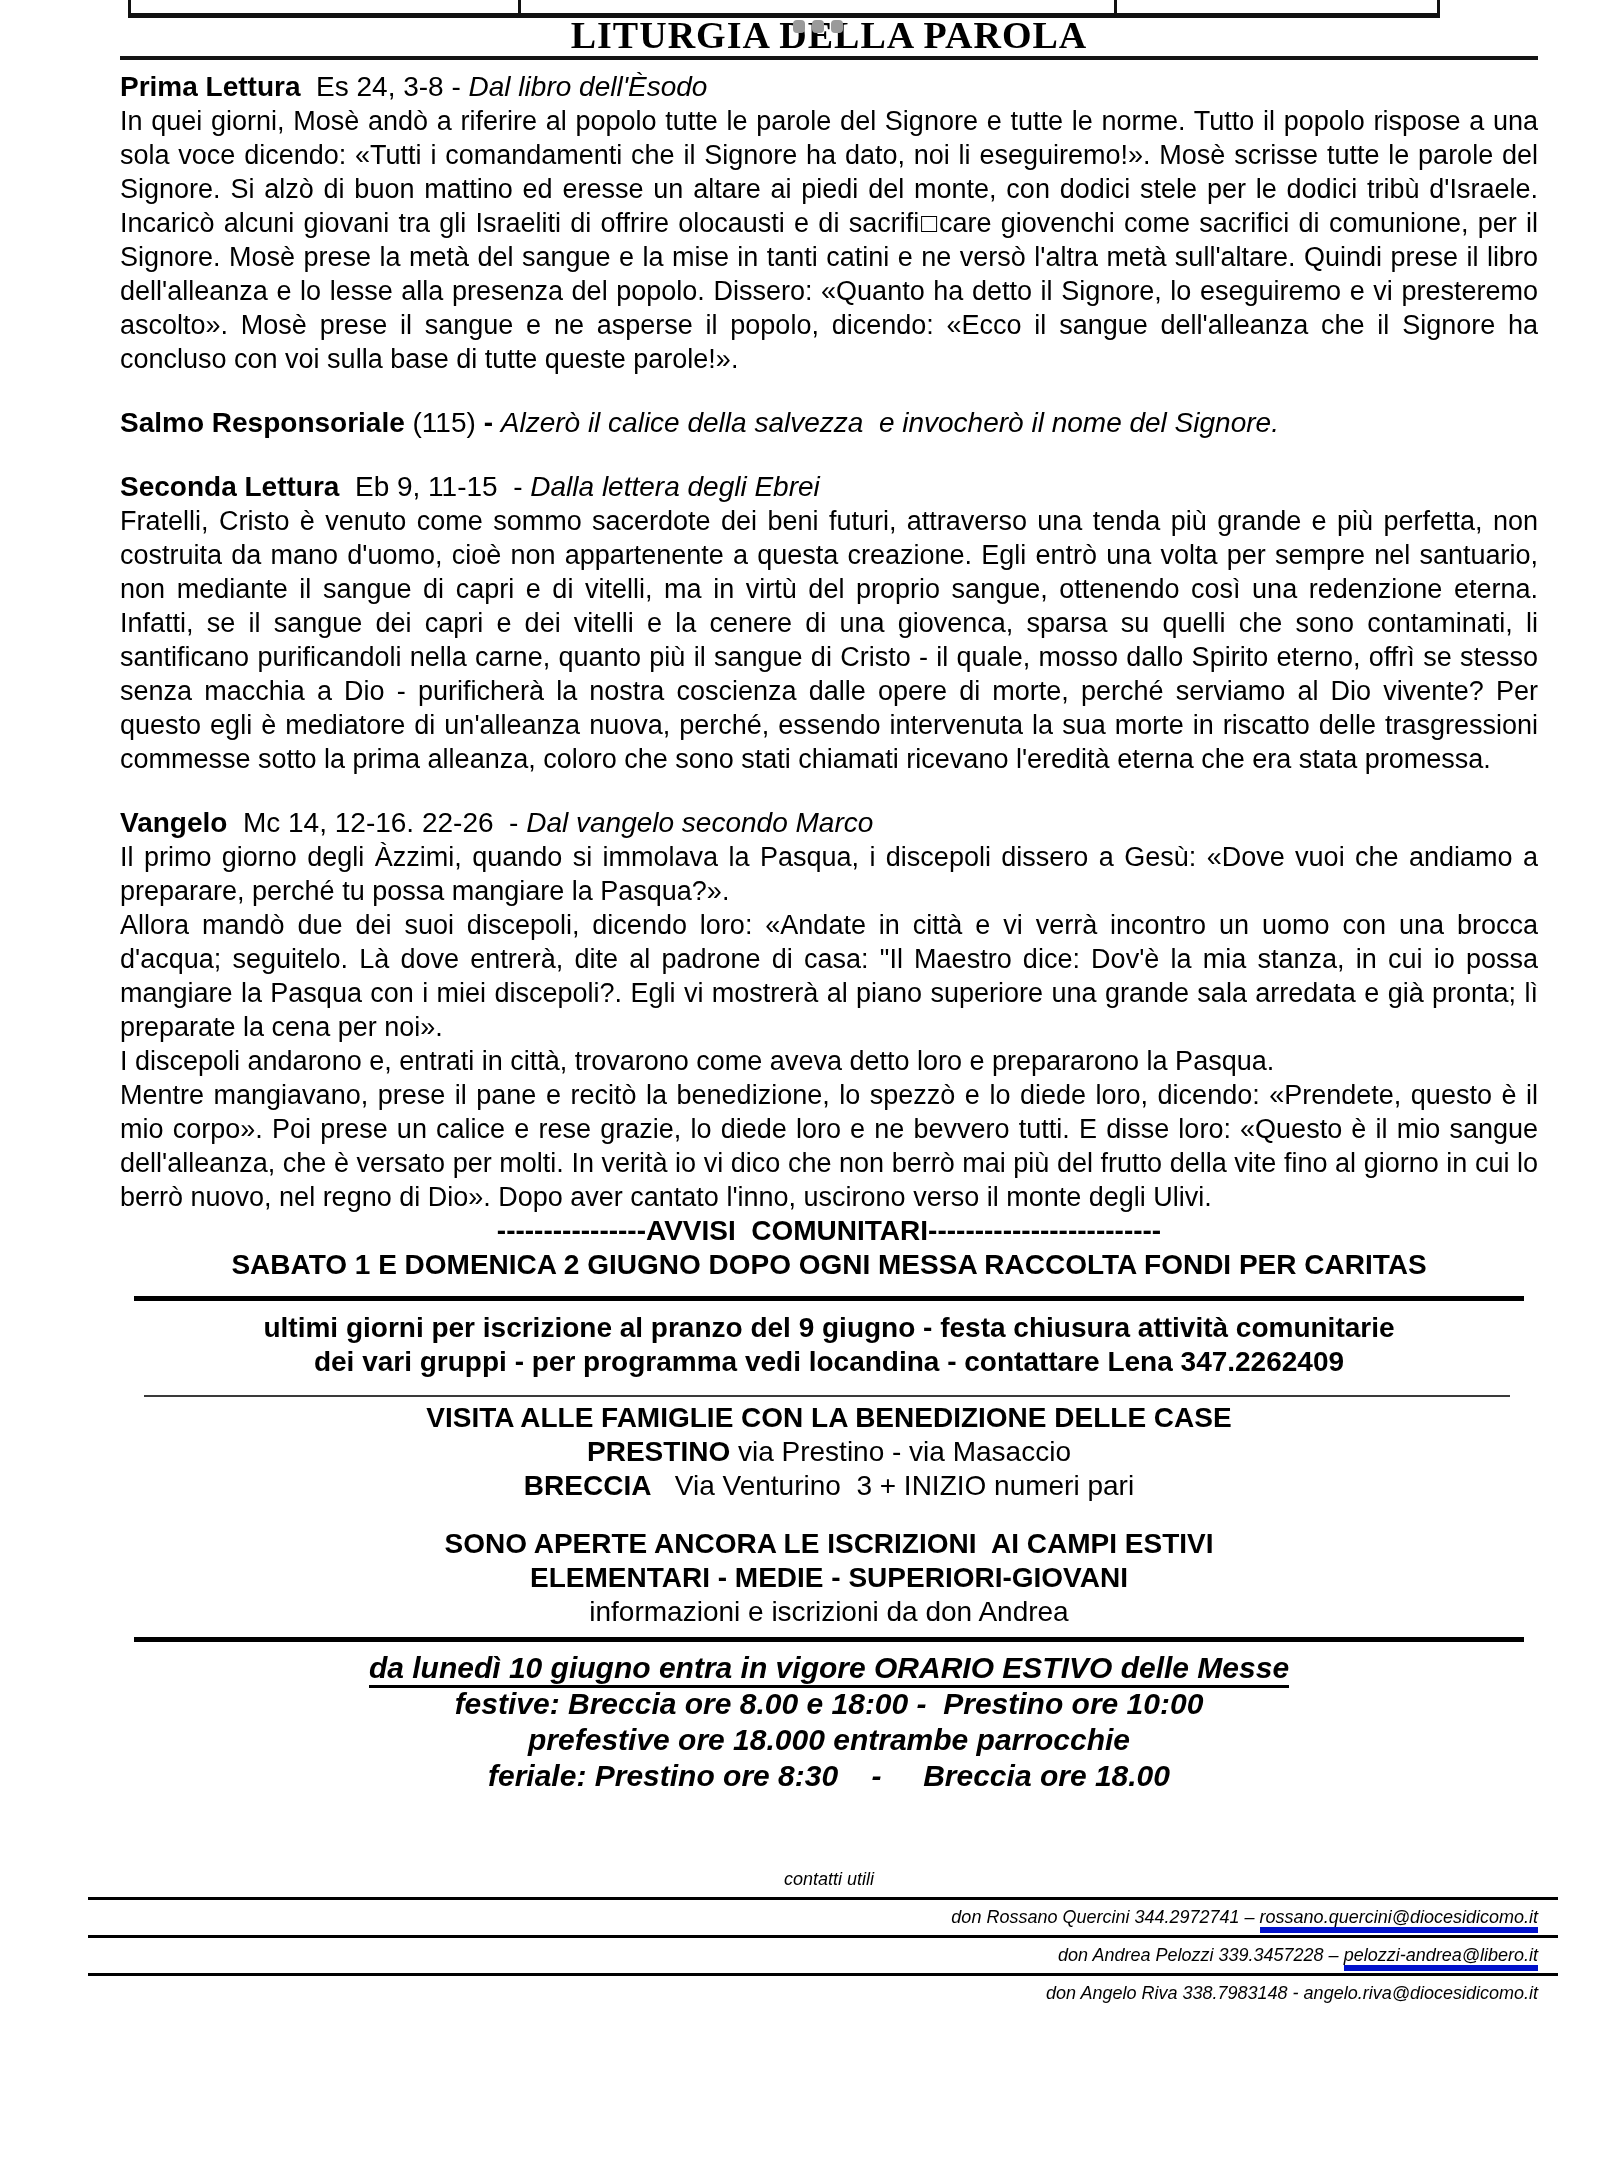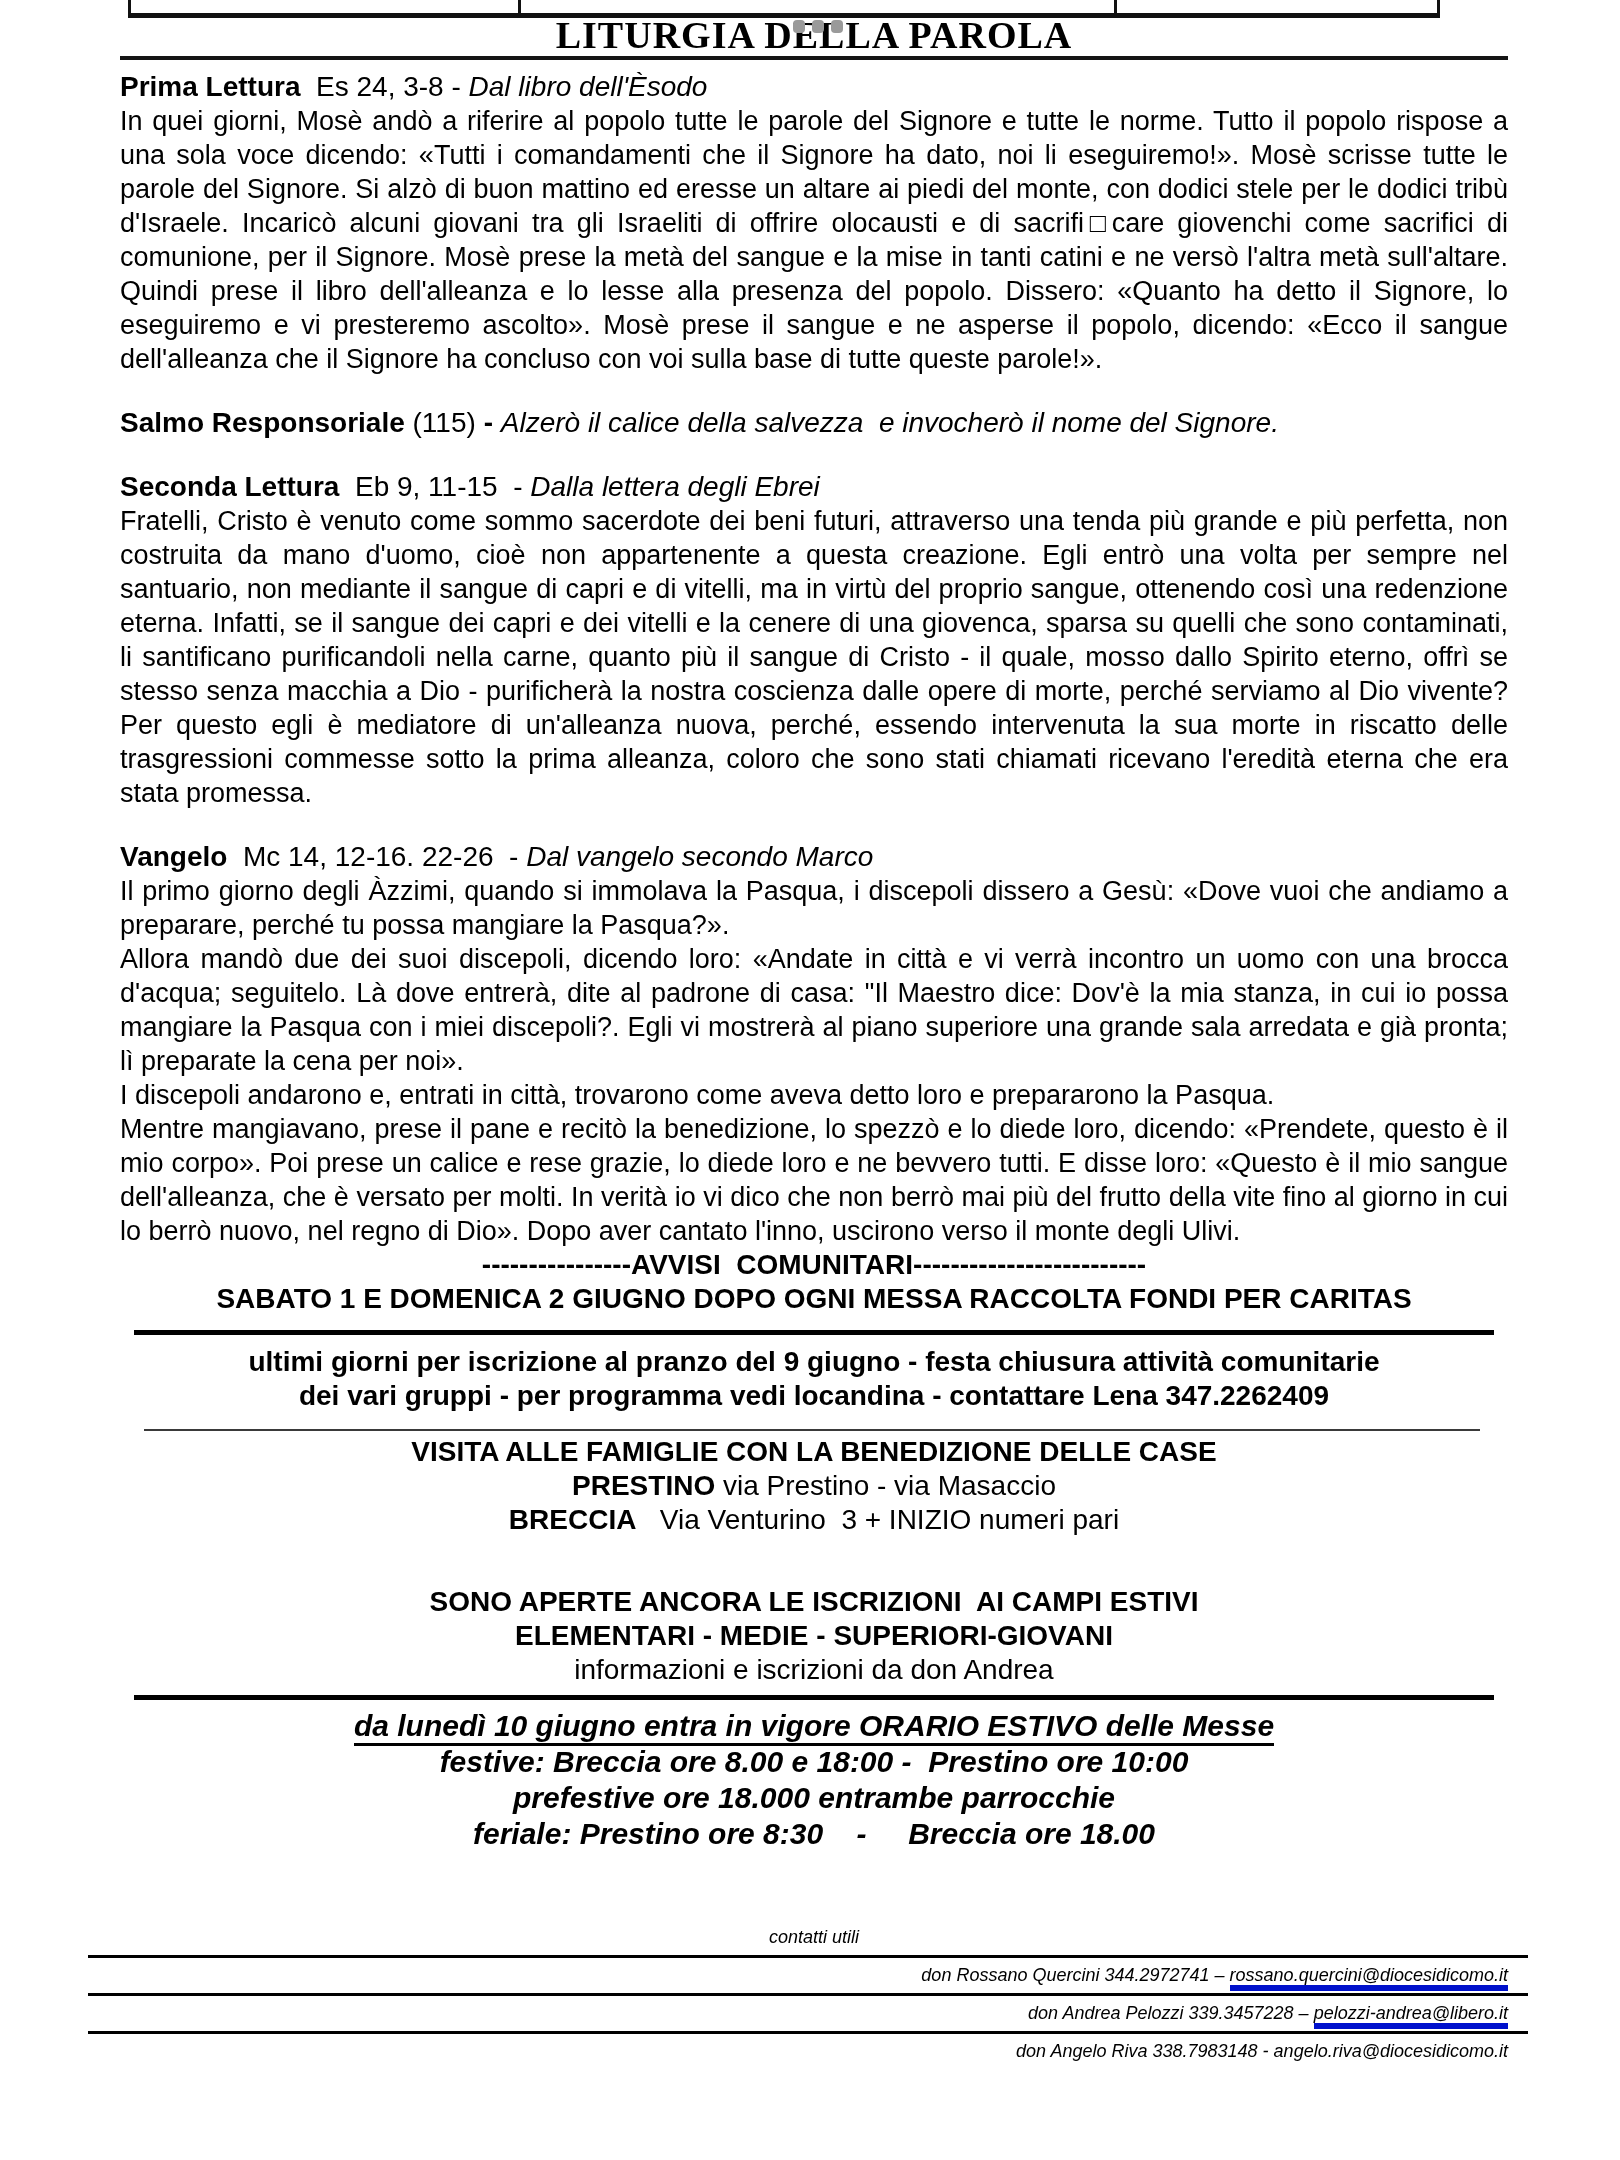--- a/index.html
+++ b/index.html
@@ -1,20 +1,20 @@
 <!DOCTYPE html>
 <html><head>
 <meta charset="utf-8">
 <title>Liturgia della Parola</title>
 <style>
   * { margin:0; padding:0; box-sizing:border-box; }
   html,body { background:#ffffff; }
   body { width:1620px; height:2160px; overflow:hidden; color:#000;
          font-family:"Liberation Sans", sans-serif; }
-  .page { position:relative; width:1620px; height:2160px; padding:16px 112px 0 120px; overflow:hidden; }
+  .page { position:relative; width:1620px; height:2160px; padding:16px 82px 0 120px; overflow:hidden; }
 
   
   .top-table { position:absolute; top:0; left:0; width:1620px; height:18px; }
   .tt-h { position:absolute; top:13px; left:128px; width:1312px; height:5px; background:#111; }
   .tt-v { position:absolute; top:0; width:3px; height:13px; background:#111; }
   .tt-v.v1{left:128px;} .tt-v.v2{left:518px;} .tt-v.v3{left:1114px;} .tt-v.v4{left:1437px;}
   .dots { position:absolute; top:19px; left:793px; }
   .dots span { display:inline-block; width:12px; height:13px; margin-right:7px; background:#9a9a9a; border-radius:4px; }
 
   h1.title { font-family:"Liberation Serif", serif; font-weight:bold; font-size:38px; line-height:38px;
@@ -29,21 +29,21 @@
 
   .mt1 { margin-top:30px; }
 
   .center { text-align:center; }
   .ann { font-size:28px; line-height:34px; font-weight:bold; }
   .thick-rule { height:5px; background:#000; margin:14px 14px 0 14px; }
   .thick-rule.r2 { margin-top:8px; }
   .thin-rule { height:2px; background:#3a3a3a; margin:16px 28px 0 24px; }
   .pranzo { margin-top:10px; }
   .visita-block { margin-top:4px; }
-  .campi-block { margin-top:48px; }
+  .campi-block { margin-top:24px; }
 
   .orario { font-size:30px; line-height:36px; font-weight:bold; font-style:italic; }
   .orario-title { margin-top:8px; }
   .u3 { border-bottom:3px solid #000; padding-bottom:1px; }
 
   .contacts { margin-top:70px; }
   .contact { font-size:18px; line-height:31px; font-style:italic; text-align:center; }
   .c-rule { height:3px; background:#000; margin:2px -20px 0 -32px; }
   .contact-row { margin-top:2px;text-align:right; }
   a.email { color:#000; font-style:italic; text-decoration:none; border-bottom:6px solid #0011cc; cursor:pointer; }

